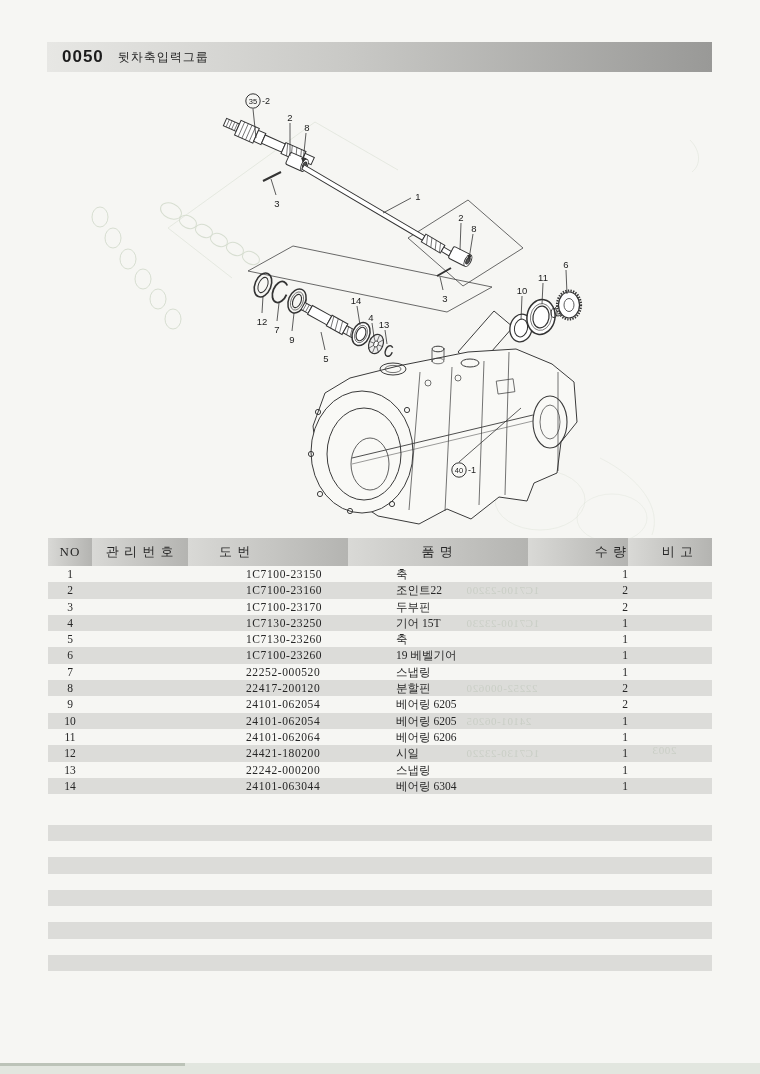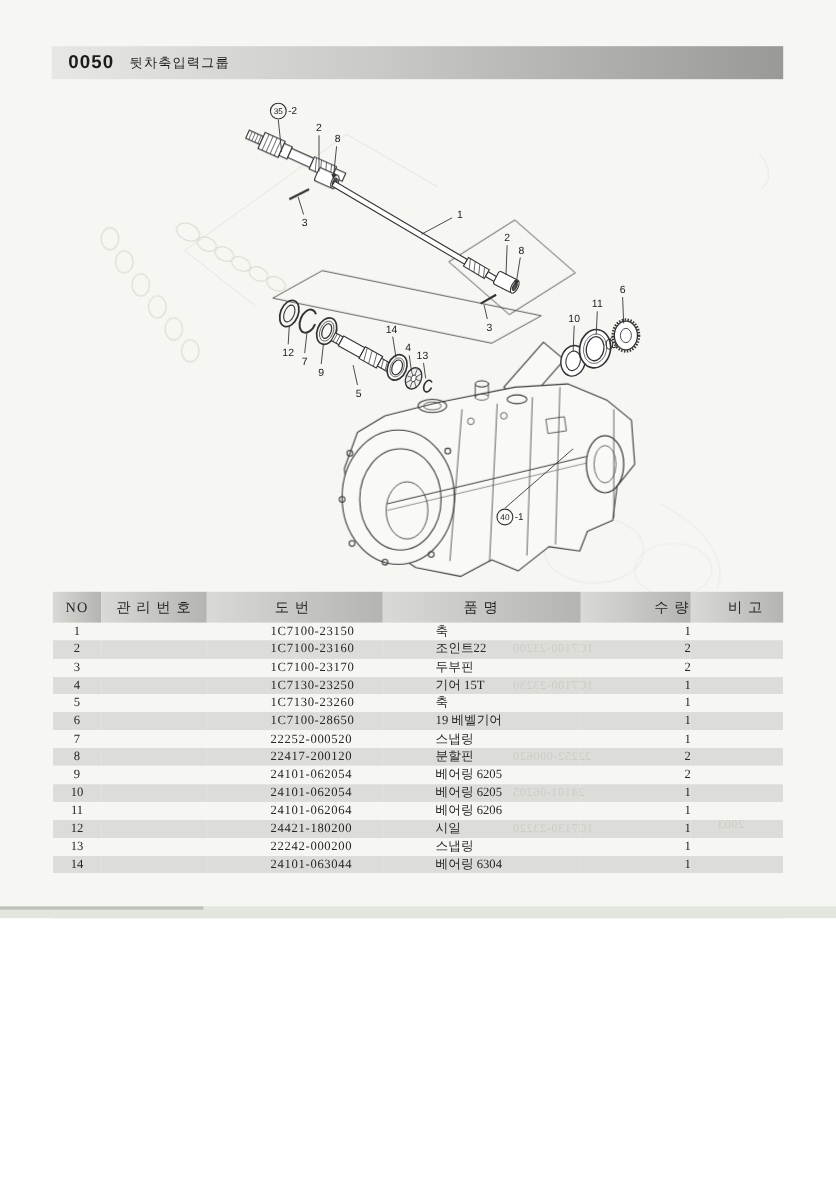--- a/index.html
+++ b/index.html
@@ -2,21 +2,21 @@
 <html style="--page-bg: #f6f6f3; --ink: #1c1c1c; --stripe: #dcdcd9; --header-bar-from: #e7e7e4; --header-bar-to: #999997; --table-header-from: #d9d9d6; --table-header-to: #b4b4b1; --ghost: #a9bb9f; --bottom-band: #e2e6df;"><head>
 <meta charset="utf-8">
 <style>
   :root{
     --page-bg:#f6f6f3; --ink:#1c1c1c; --stripe:#dcdcd9;
     --header-bar-from:#e7e7e4; --header-bar-to:#999997;
     --table-header-from:#d9d9d6; --table-header-to:#b4b4b1;
     --ghost:#a9bb9f; --bottom-band:#e2e6df;
   }
   html,body{margin:0;padding:0;}
-  .page{position:relative;width:760px;height:835px;background:var(--page-bg);
+  .page{position:relative;width:760px;height:1074px;background:var(--page-bg);
         font-family:"Liberation Sans",sans-serif;color:var(--ink);overflow:hidden;}
   
   .title-bar{position:absolute;left:47px;top:42px;width:665px;height:30px;
     background:linear-gradient(90deg,var(--header-bar-from) 0%,#c9c9c6 45%,var(--header-bar-to) 100%);
     display:flex;align-items:center;}
   .title-code{font-size:17px;font-weight:bold;letter-spacing:1px;padding-left:15px;}
   .title-text{font-size:12px;padding-left:14px;letter-spacing:1px;}
   
   .diagram{position:absolute;left:0;top:80px;width:760px;height:458px;}
   .diagram svg{display:block;}
@@ -26,21 +26,21 @@
   table.parts th{height:26px;font-weight:normal;font-size:13px;letter-spacing:1px;
     background:linear-gradient(90deg,var(--table-header-from),var(--table-header-to));}
   table.parts td{height:16.3px;padding:0;line-height:16.3px;white-space:nowrap;overflow:hidden;}
   tr.stripe td{background:var(--stripe);}
   .col-no{text-align:center;}
   .col-mgmt{text-align:center;}
   .col-drawing{text-align:left;padding-left:58px !important;letter-spacing:0.6px;}
   .col-name{text-align:left;padding-left:48px !important;}
   .col-qty{text-align:right;}
   .col-remark{text-align:right;}
-  th.col-drawing{text-align:right;padding-left:0 !important;padding-right:66px;}
+  th.col-drawing{text-align:center;padding-left:0 !important;padding-right:66px;}
   th.col-name{text-align:center;padding-left:0 !important;}
   th.col-remark{padding-right:18px;}
   
   .empty-stripe{position:absolute;left:48px;width:664px;height:16.5px;background:var(--stripe);}
   
   .ghost-text{position:absolute;font-family:"Liberation Serif",serif;font-size:11px;
     color:#6f8c68;opacity:0.17;transform:scaleX(-1);letter-spacing:0.6px;}
   
   .page-number{position:absolute;left:0;top:1006px;width:760px;text-align:center;
     font-size:12.5px;color:#333;letter-spacing:1px;}
@@ -328,21 +328,21 @@
           <td class="col-no">5</td>
           <td class="col-mgmt"></td>
           <td class="col-drawing">1C7130-23260</td>
           <td class="col-name">축</td>
           <td class="col-qty">1</td>
           <td class="col-remark"></td>
         </tr>
         <tr class="stripe">
           <td class="col-no">6</td>
           <td class="col-mgmt"></td>
-          <td class="col-drawing">1C7100-28650</td>
+          <td class="col-drawing">1C7100-23260</td>
           <td class="col-name">19 베벨기어</td>
           <td class="col-qty">1</td>
           <td class="col-remark"></td>
         </tr>
         <tr>
           <td class="col-no">7</td>
           <td class="col-mgmt"></td>
           <td class="col-drawing">22252-000520</td>
           <td class="col-name">스냅링</td>
           <td class="col-qty">1</td>

